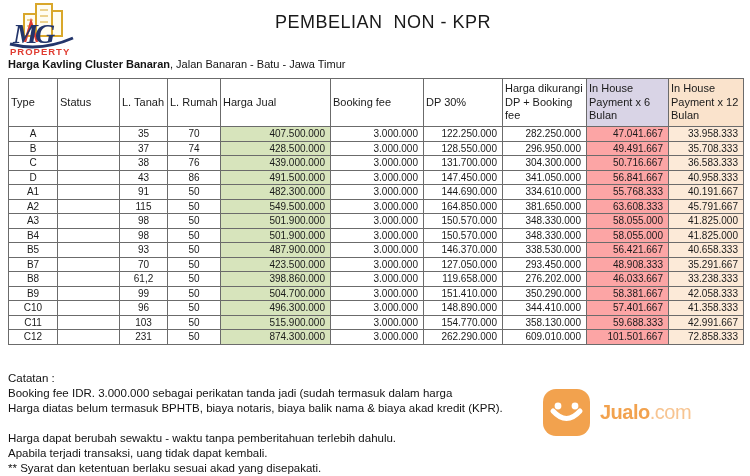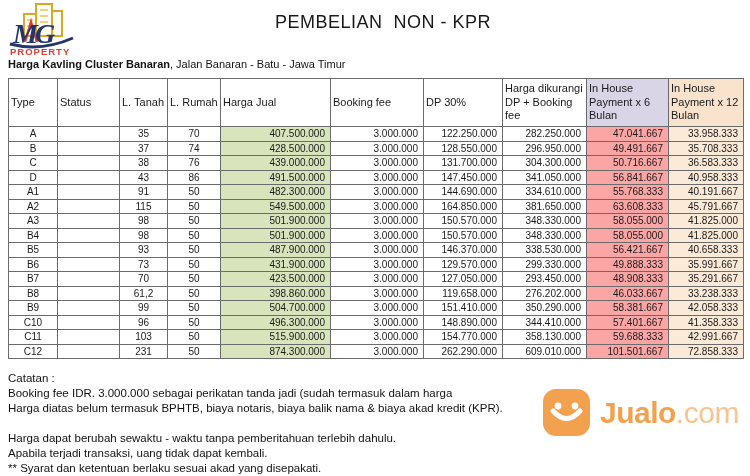--- a/index.html
+++ b/index.html
@@ -35,21 +35,21 @@
   td.c4 { background:#d7e4bc; }
   td.c8 { background:#fca5a5; }
   td.c9 { background:#fcead8; }
   th.h8 { background:#d9d4e6; }
   th.h9 { background:#fae3cc;margin-left:15px; }
   
   .notes-top { position:absolute; left:8px; top:371px; font-size:11.5px; line-height:15px; color:#121212; }
   .notes-bottom { position:absolute; left:8px; top:431px; font-size:11.5px; line-height:15px; color:#121212; }
   
   .jualo { position:absolute; left:543px; top:389px; display:flex; align-items:center; gap:10px; }
-  .jualo-text { font-size:30px; letter-spacing:-0.5px; }
+  .jualo-text { font-size:20px; letter-spacing:-0.5px; }
   .jualo-text .brand { font-weight:bold; color:#f2a24e; }
   .jualo-text .suffix { font-weight:normal; color:#f7c491; }
 </style>
 </head>
 <body>
 
 <div class="mg-logo">
   <svg width="72" height="56" viewBox="0 0 72 56">
     <g stroke="#d9a72a" stroke-width="2" fill="#fffdf2">
       <rect x="31" y="2" width="16" height="32"></rect>
@@ -203,32 +203,20 @@
         <td class="c2">93</td>
         <td class="c3">50</td>
         <td class="c4">487.900.000</td>
         <td class="c5">3.000.000</td>
         <td class="c6">146.370.000</td>
         <td class="c7">338.530.000</td>
         <td class="c8">56.421.667</td>
         <td class="c9">40.658.333</td>
       </tr>
       <tr>
-        <td class="c0">B6</td>
-        <td class="c1"></td>
-        <td class="c2">73</td>
-        <td class="c3">50</td>
-        <td class="c4">431.900.000</td>
-        <td class="c5">3.000.000</td>
-        <td class="c6">129.570.000</td>
-        <td class="c7">299.330.000</td>
-        <td class="c8">49.888.333</td>
-        <td class="c9">35.991.667</td>
-      </tr>
-      <tr>
         <td class="c0">B7</td>
         <td class="c1"></td>
         <td class="c2">70</td>
         <td class="c3">50</td>
         <td class="c4">423.500.000</td>
         <td class="c5">3.000.000</td>
         <td class="c6">127.050.000</td>
         <td class="c7">293.450.000</td>
         <td class="c8">48.908.333</td>
         <td class="c9">35.291.667</td>

